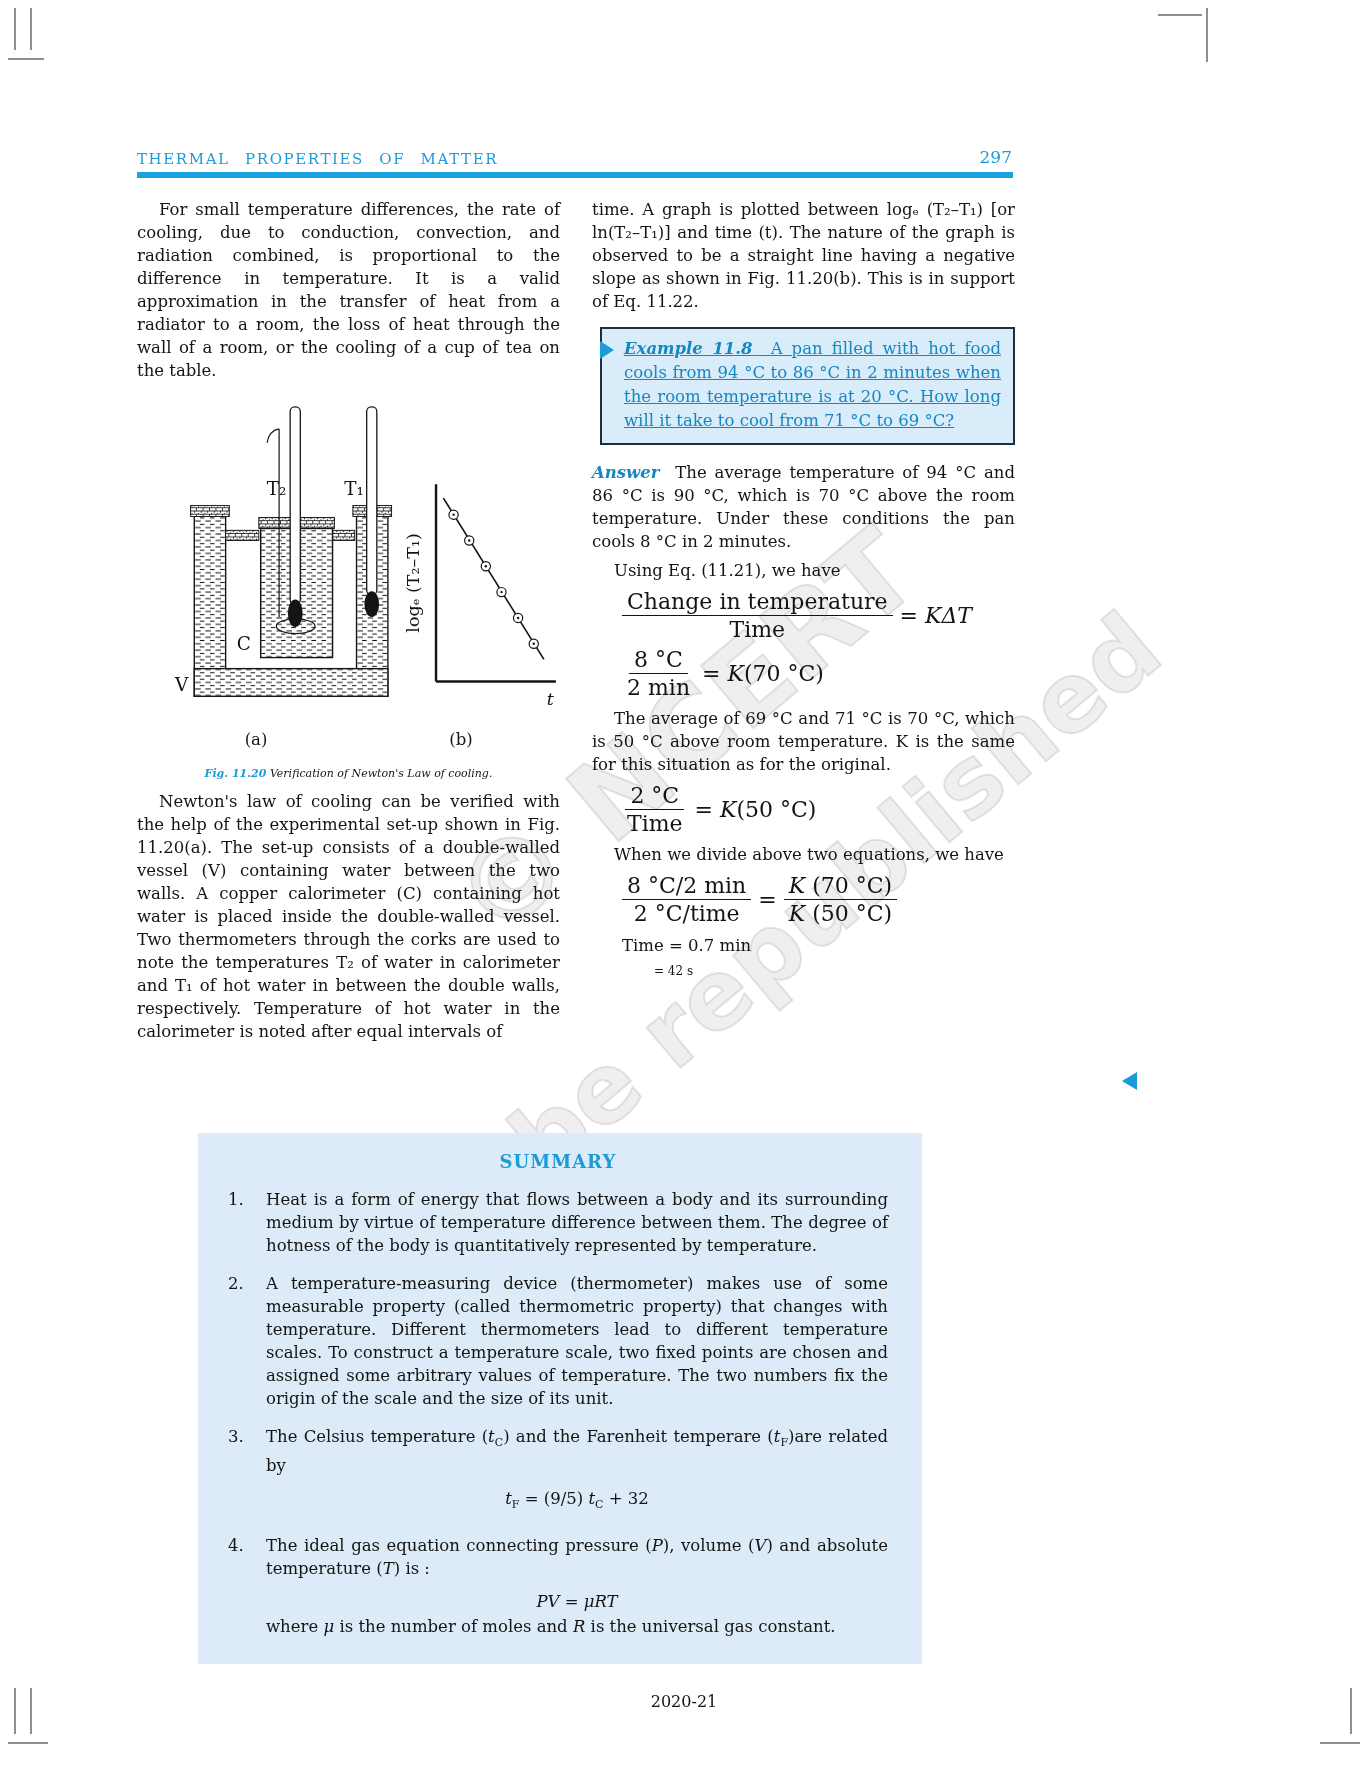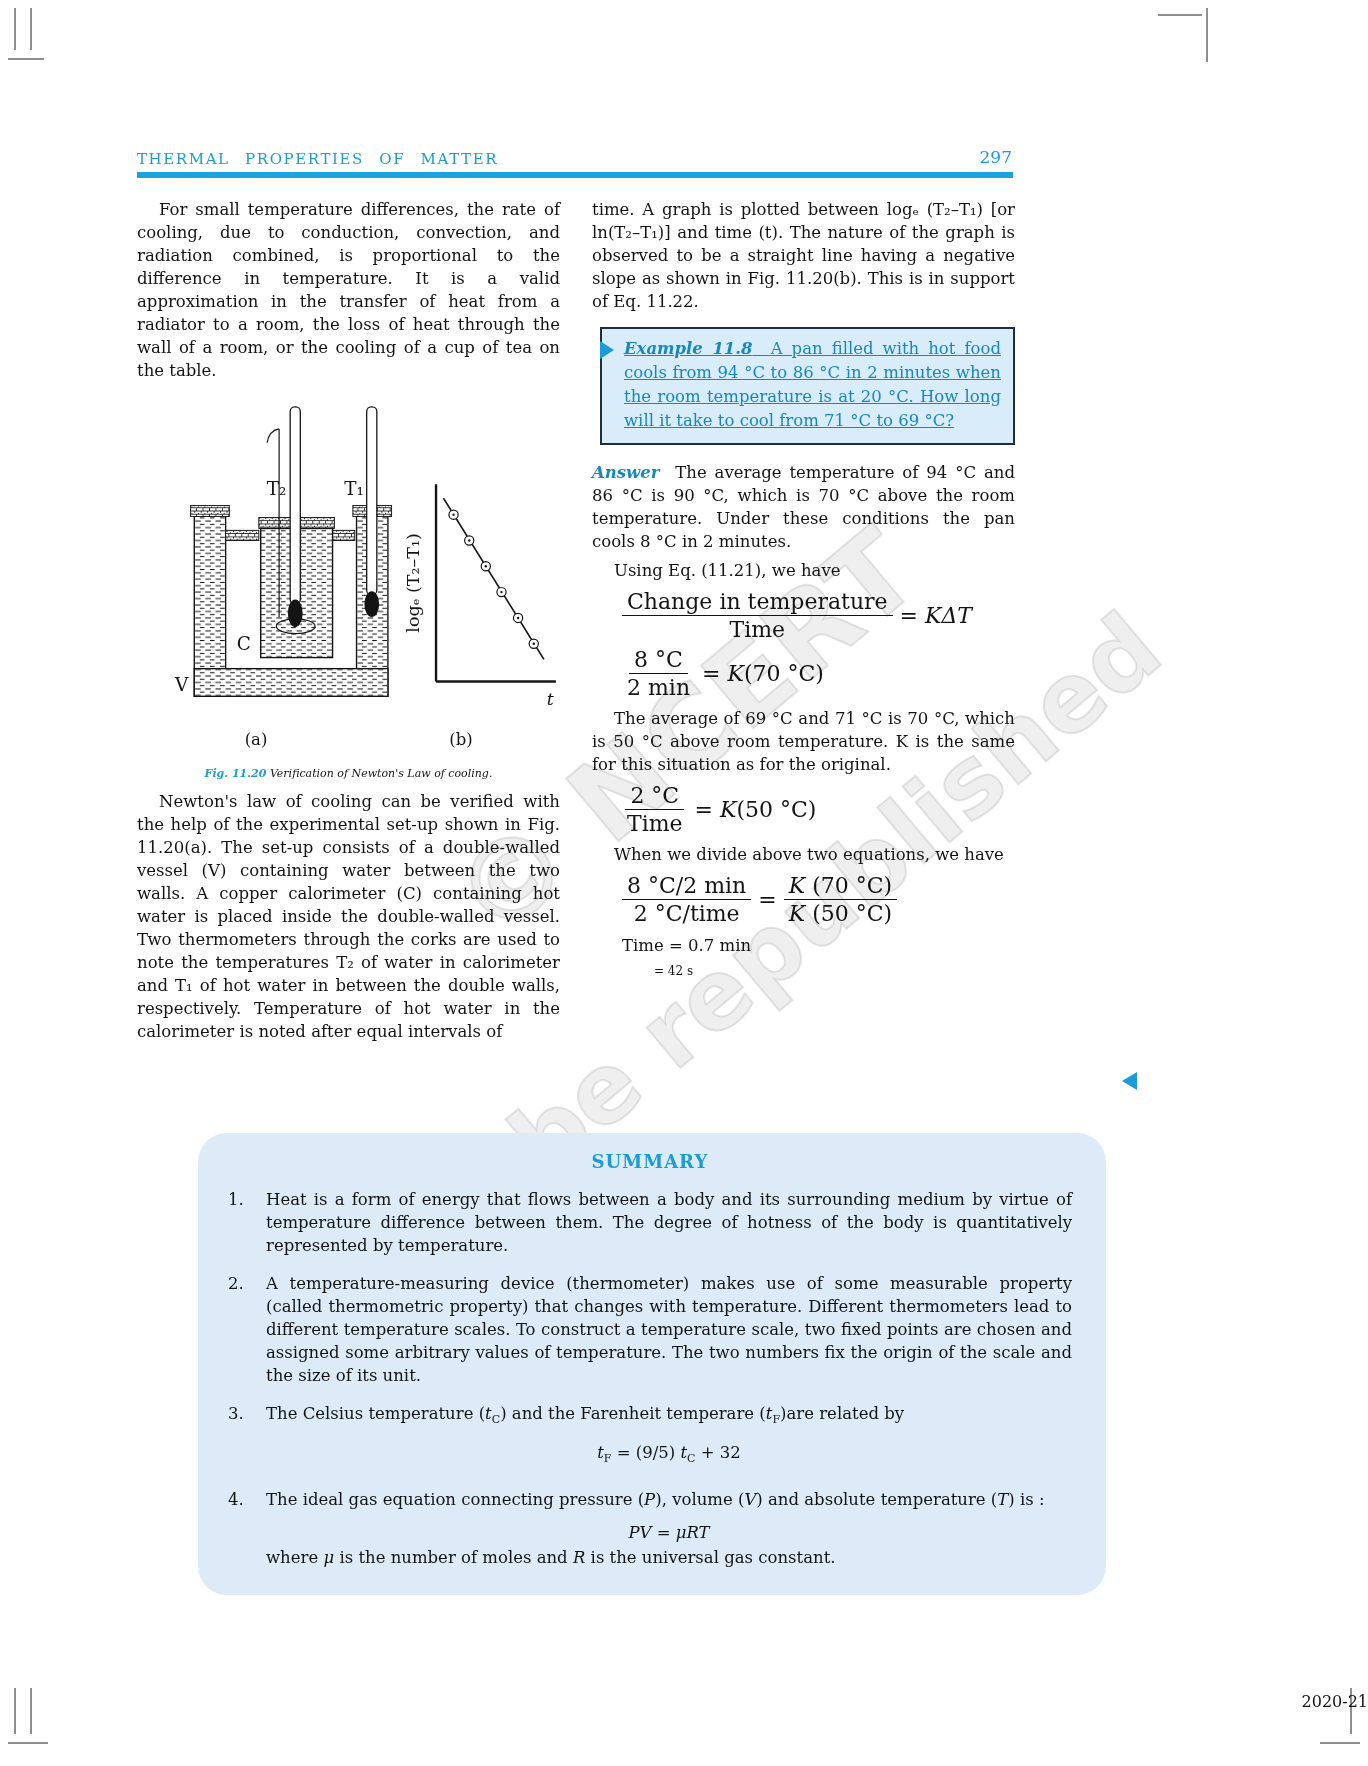--- a/index.html
+++ b/index.html
@@ -41,33 +41,33 @@
   
   .eq{display:flex;align-items:center;margin:9px 0 9px 30px;font-size:22px;line-height:21px;}
   .frac{display:inline-flex;flex-direction:column;align-items:center;}
   .frac .num{padding:0 5px 3px;border-bottom:1.6px solid #141414;}
   .frac .den{padding:3px 5px 0;}
   .eqs{margin:0 7px;}
   .it{font-style:italic;}
   .eqline{margin:12px 0 0 30px;font-size:16.5px;}
   .eqline2{margin:9px 0 0 62px;font-size:12px;}
   
-  .summary{position:absolute;left:198px;top:1133px;width:908px;background:#dcebf7;
-           padding:18px 34px 26px 30px;box-sizing:border-box;z-index:1;border-radius:29px;}
+  .summary{position:absolute;left:198px;top:1133px;width:724px;background:#dcebf7;
+           padding:18px 34px 26px 30px;box-sizing:border-box;z-index:1;}
   .summary-title{text-align:center;color:#1b9cd8;font-weight:bold;font-size:18px;letter-spacing:1px;margin-bottom:16px;}
   .sum-item{display:flex;margin-bottom:15px;font-size:16.5px;line-height:23px;}
   .sum-num{width:38px;flex:none;}
   .sum-text{flex:1;text-align:justify;}
   .sum-eq{text-align:center;margin:10px 0 2px;}
   sub{font-size:11px;}
   
   .answer-end{position:absolute;left:1122px;top:1072px;width:0;height:0;z-index:2;
               border-top:9px solid transparent;border-bottom:9px solid transparent;border-right:15px solid #1b9cd8;}
   
-  .footer{position:absolute;left:0;top:1692px;width:100%;text-align:right;font-size:16px;z-index:2;}
+  .footer{position:absolute;left:0;top:1692px;width:100%;text-align:center;font-size:16px;z-index:2;}
   svg text{font-family:"DejaVu Serif","Liberation Serif",serif;fill:#141414;}
 </style>
 </head>
 <body>
 
 <div class="page">
 
   <div class="crop" style="left:14px;top:8px;width:2px;height:42px;"></div>
   <div class="crop" style="left:30px;top:8px;width:2px;height:42px;"></div>
   <div class="crop" style="left:8px;top:58px;width:36px;height:2px;"></div>

